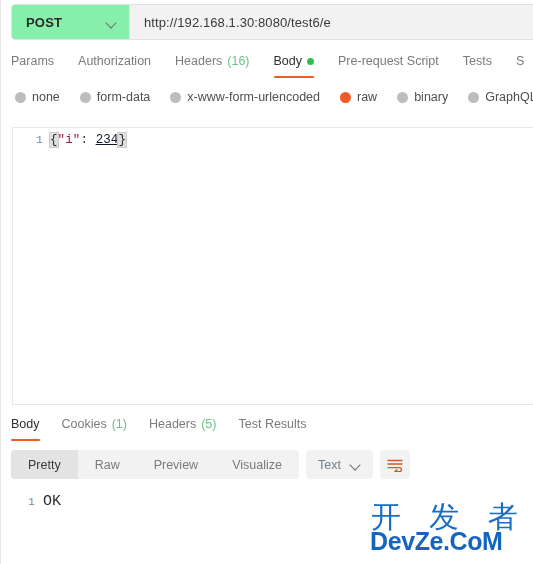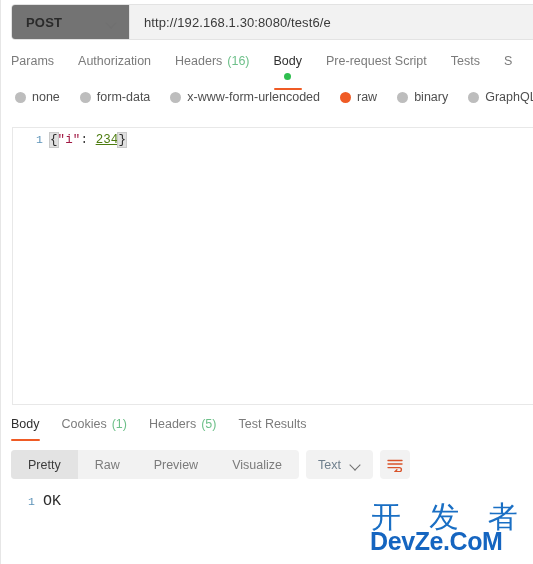--- a/index.html
+++ b/index.html
@@ -31,21 +31,21 @@
     border-radius: 4px;
     background: #f2f2f2;
     overflow: hidden;
   }
   .method-box {
     display: flex;
     align-items: center;
     justify-content: space-between;
     width: 118px;
     padding: 0 12px 0 14px;
-    background: #737373;
+    background: #86efac;
     border-right: 1px solid #e3e3e3;
     cursor: pointer;
   }
   .method-label {
     font-size: 13px;
     font-weight: 700;
     color: #2a2a2a;
     letter-spacing: .2px;
   }
   .chev {
@@ -89,21 +89,21 @@
     position: relative;
     font-size: 12.5px;
     color: #7b7b7b;
     padding: 2px 0 9px 0;
     margin-right: 24px;
     cursor: pointer;
     display: inline-flex;
     align-items: center;
     gap: 5px;
   }
-  .rtab.active { color: #2f2f2f; flex-direction: column; }
+  .rtab.active { color: #2f2f2f; }
   .rtab.active::after {
     content: "";
     position: absolute;
     left: 0; right: 0; bottom: -1px;
     height: 2.5px;
     background: #ef5b25;
     border-radius: 1px;
   }
   .cnt { color: #6ec08a; }
   .dot-green {
@@ -168,21 +168,21 @@
     white-space: pre;
     letter-spacing: .1px;
   }
   .tk-brace {
     color: #2b2b2b;
     background: #e0e0e0;
     outline: 1px solid #c9c9c9;
   }
   .tk-key   { color: #a11843; }
   .tk-punc  { color: #3b3b3b; }
-  .tk-num   { color: #4d7c0f; text-decoration: underline; }
+  .tk-num   { color: #0f172a; text-decoration: underline; }
   .ed-caret {
     display: inline-block;
     width: 1px;
     height: 13px;
     background: #cfcfcf;
     vertical-align: -2px;
   }
 
   
   .res-tabs {

